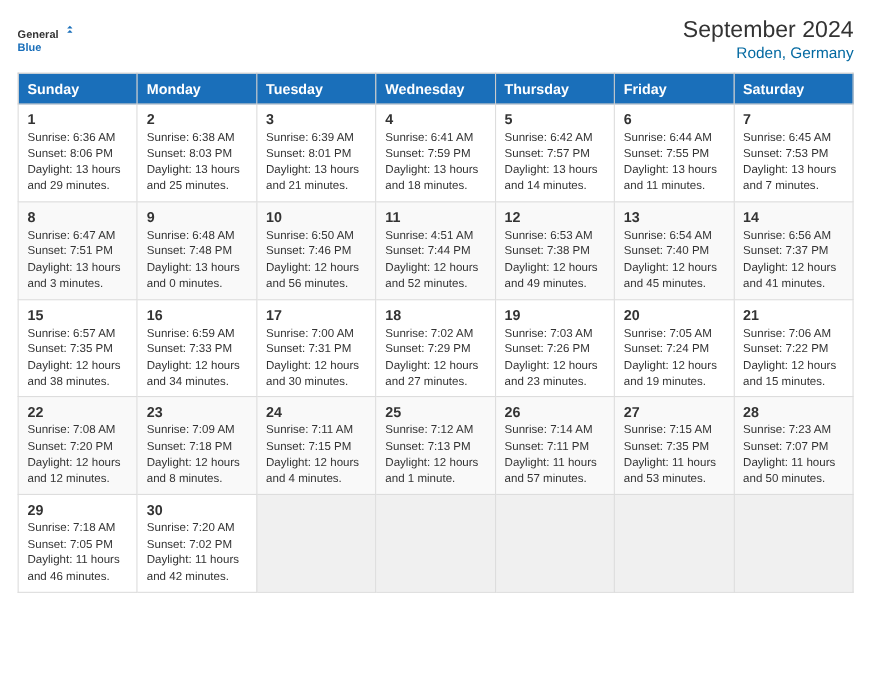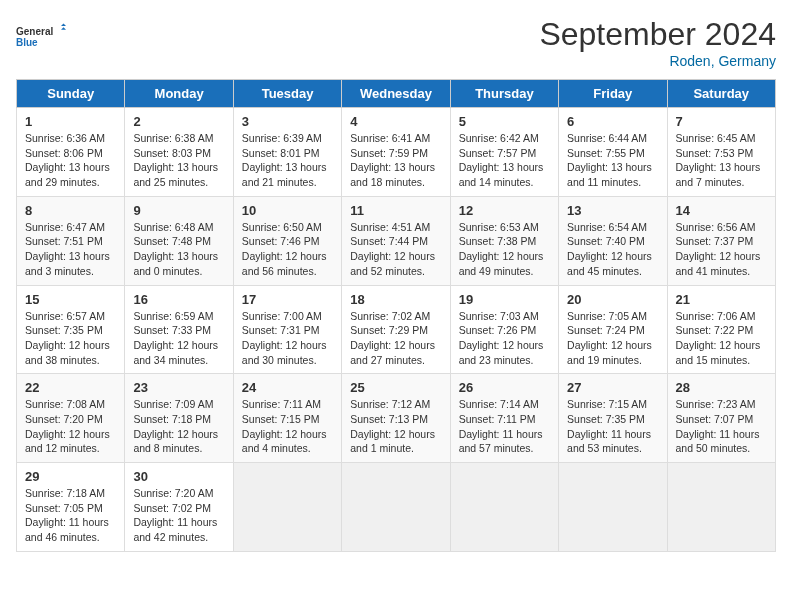--- a/index.html
+++ b/index.html
@@ -18,37 +18,37 @@
     }
     .logo {
       display: flex;
       align-items: center;
       gap: 4px;
     }
     .title-block {
       text-align: right;
     }
     .month-title {
-      font-size: 32px;
+      font-size: 21px;
       color: #333;
       font-weight: normal;
     }
     .location {
       font-size: 14px;
       color: #0369a1;
     }
     table {
       width: 100%;
       border-collapse: collapse;
       table-layout: fixed;
     }
     thead th {
       background-color: #1a6fba;
       color: #fff;
-      text-align: center;
+      text-align: left;
       padding: 6px 8px;
       font-size: 13px;
       font-weight: bold;
       border: 1px solid #ccc;
     }
     tbody td {
       vertical-align: top;
       padding: 6px 8px;
       border: 1px solid #ddd;
       font-size: 10.5px;

